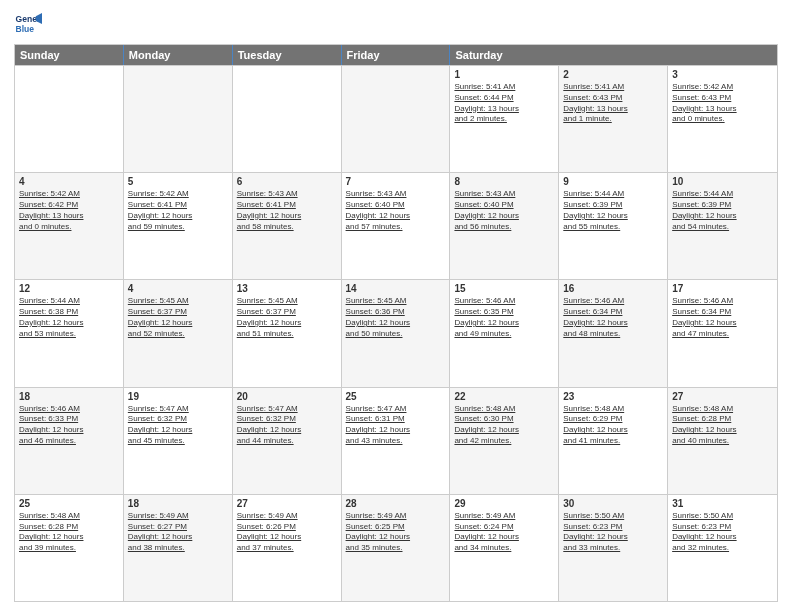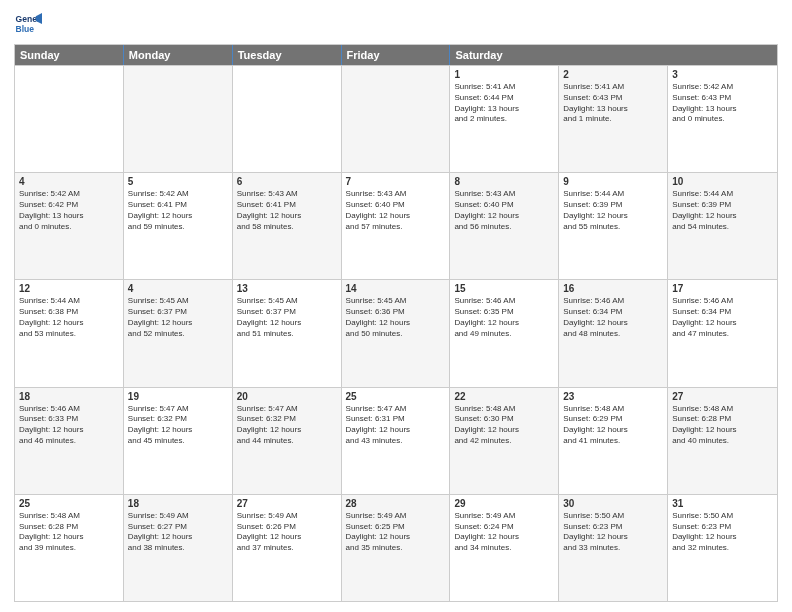--- a/index.html
+++ b/index.html
@@ -91,20 +91,21 @@
     .day-num {
       font-size: 10px;
       font-weight: bold;
       margin-bottom: 2px;
       display: block;
     }
     .cell-text {
       font-size: 8px;
       line-height: 1.35;
       color: #333;
+      text-decoration: underline;
     }
   </style>
 </head>
 <body>
 
 <div class="page">
   <div class="header">
     <div class="logo">
       <svg class="logo-icon" viewBox="0 0 36 36">
         <rect x="0" y="0" width="36" height="36" fill="white"></rect>

